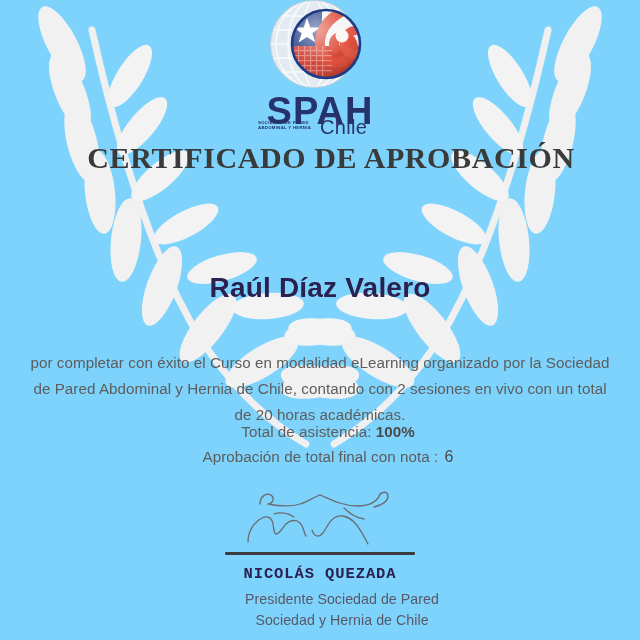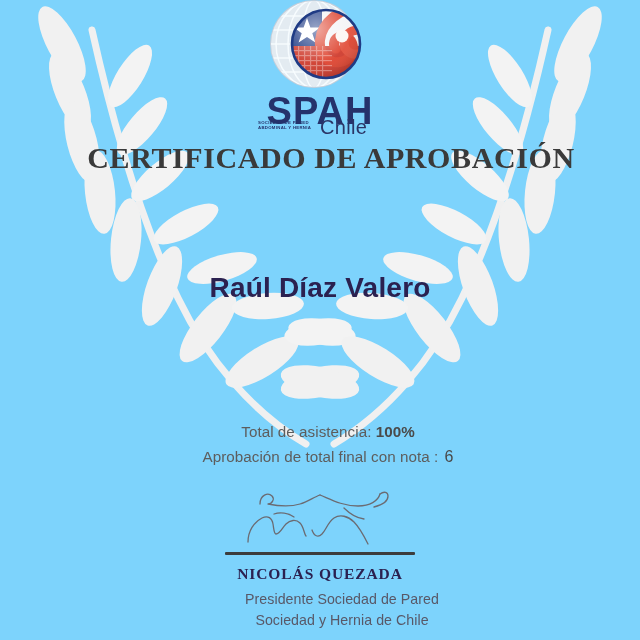--- a/index.html
+++ b/index.html
@@ -183,21 +183,21 @@
   }
   .signature-rule {
     width: 190px;
     height: 3px;
     background: #3c3c3c;
     margin: 2px auto 0 auto;
     border-radius: 1px;
   }
   .signer-name {
     margin-top: 10px;
-    font-family: Liberation Serif, serif;
+    font-family: Liberation Mono, monospace;
     font-weight: bold;
     font-size: 15.5px;
     letter-spacing: 0.9px;
     color: #2b2150;
   }
   .signer-title {
     margin-top: 6px;
     font-family: "Liberation Sans", sans-serif;
     font-size: 14.2px;
     line-height: 21px;
@@ -321,20 +321,25 @@
 ABDOMINAL Y HERNIA</div>
         <div class="logo-chile">Chile</div>
       </div>
     </div>
 
     <div class="cert-title">CERTIFICADO DE APROBACIÓN</div>
 
 
     <div class="recipient-name">Raúl Díaz Valero</div>
 
+    <div class="body-text">
+      <span class="line">por completar con éxito  el Curso en modalidad eLearning organizado por la Sociedad</span>
+      <span class="line">de Pared Abdominal y Hernia de Chile, contando con 2 sesiones en vivo con un total</span>
+      <span class="line">de 20 horas académicas.</span>
+    </div>
 
     <div class="stat-line" id="attendance-line">
       <span>Total de asistencia:</span>
       <span class="strong">100%</span>
     </div>
 
     <div class="stat-line" id="grade-line">
       <span>Aprobación de total final con nota :</span>
       <span class="grade">6</span>
     </div>

